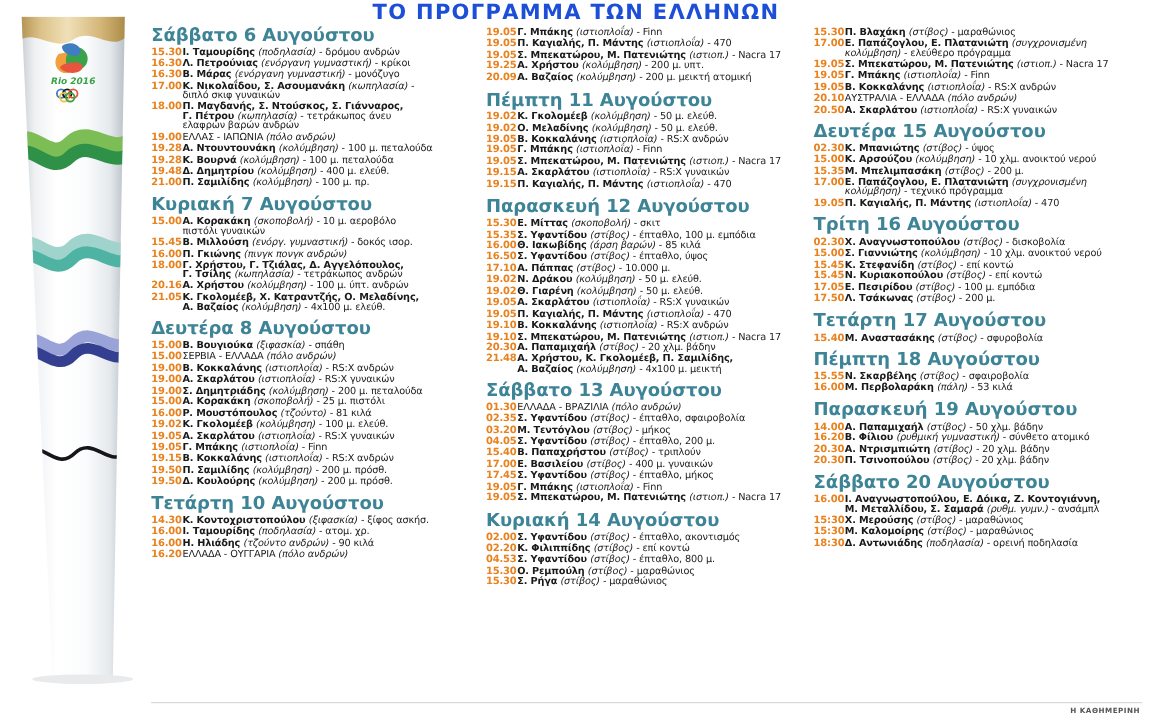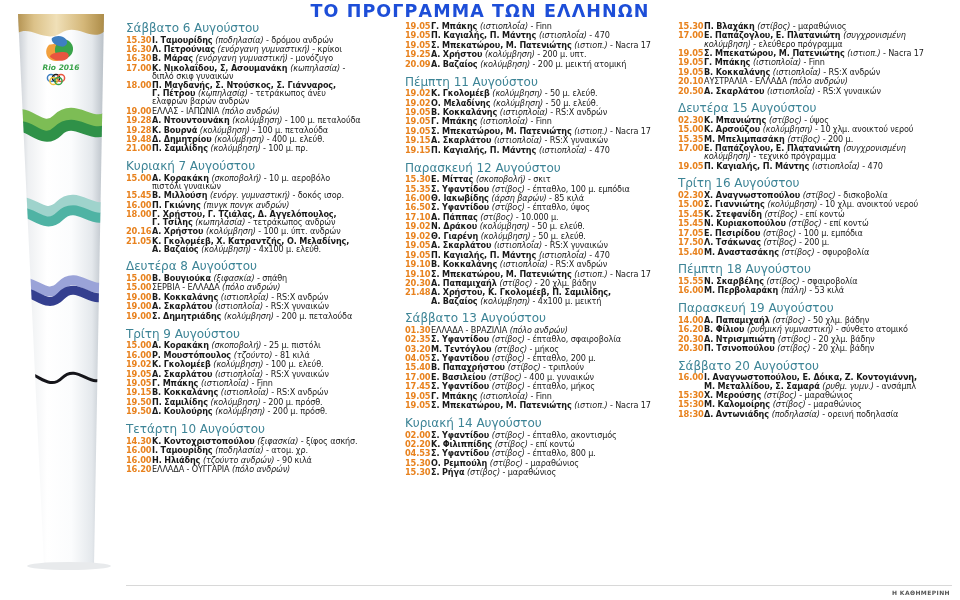--- a/index.html
+++ b/index.html
@@ -47,22 +47,22 @@
     top: 22px;
     font-size: 8.1px;
     line-height: 1.0;
   }
   #col1 { left: 126px; width: 272px; }
   #col2 { left: 405px; width: 268px; }
   #col3 { left: 678px; width: 278px; }
 
   .day-header {
     color: #3d8496;
-    font-weight: normal;
-    font-size: 12px;
+    font-weight: bold;
+    font-size: 15px;
     margin-top: 7.5px;
     margin-bottom: 1.6px;
     letter-spacing: -0.05px;
     white-space: nowrap;
   }
   .column > .day-block:first-child > .day-header { margin-top: 0; }
 
   .event {
     display: flex;
     align-items: flex-start;
@@ -263,21 +263,20 @@
         <div class="event">
           <div class="ev-time">19.00</div>
           <div class="ev-desc"><span class="bold">Α. Σκαρλάτου </span><span class="ital">(ιστιοπλοΐα) </span><span class="reg">- RS:X γυναικών </span></div>
         </div>
         <div class="event">
           <div class="ev-time">19.00</div>
           <div class="ev-desc"><span class="bold">Σ. Δημητριάδης </span><span class="ital">(κολύμβηση) </span><span class="reg">- 200 μ. πεταλούδα </span></div>
         </div>
       </div>
       <div class="day-block">
-        <div class="day-header">Τρίτη 9 Αυγούστου</div>
         <div class="event">
           <div class="ev-time">15.00</div>
           <div class="ev-desc"><span class="bold">Α. Κορακάκη </span><span class="ital">(σκοποβολή) </span><span class="reg">- 25 μ. πιστόλι </span></div>
         </div>
         <div class="event">
           <div class="ev-time">16.00</div>
           <div class="ev-desc"><span class="bold">Ρ. Μουστόπουλος </span><span class="ital">(τζούντο) </span><span class="reg">- 81 κιλά </span></div>
         </div>
         <div class="event">
           <div class="ev-time">19.02</div>
@@ -571,20 +570,21 @@
         <div class="event">
           <div class="ev-time">17.05</div>
           <div class="ev-desc"><span class="bold">Ε. Πεσιρίδου </span><span class="ital">(στίβος) </span><span class="reg">- 100 μ. εμπόδια </span></div>
         </div>
         <div class="event">
           <div class="ev-time">17.50</div>
           <div class="ev-desc"><span class="bold">Λ. Τσάκωνας </span><span class="ital">(στίβος) </span><span class="reg">- 200 μ. </span></div>
         </div>
       </div>
       <div class="day-block">
+        <div class="day-header">Τετάρτη 17 Αυγούστου</div>
         <div class="event">
           <div class="ev-time">15.40</div>
           <div class="ev-desc"><span class="bold">Μ. Αναστασάκης </span><span class="ital">(στίβος) </span><span class="reg">- σφυροβολία </span></div>
         </div>
       </div>
       <div class="day-block">
         <div class="day-header">Πέμπτη 18 Αυγούστου</div>
         <div class="event">
           <div class="ev-time">15.55</div>
           <div class="ev-desc"><span class="bold">Ν. Σκαρβέλης </span><span class="ital">(στίβος) </span><span class="reg">- σφαιροβολία </span></div>

